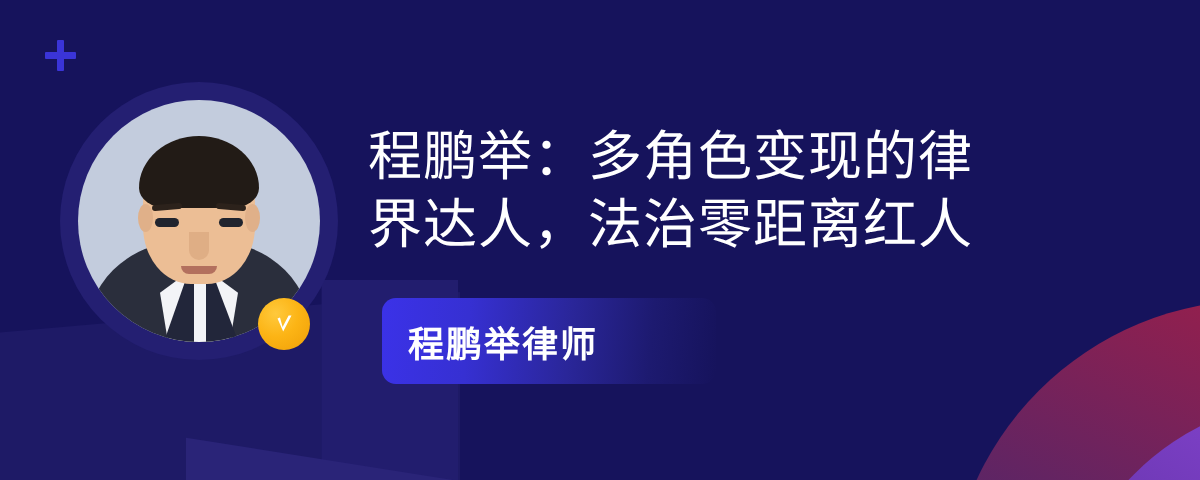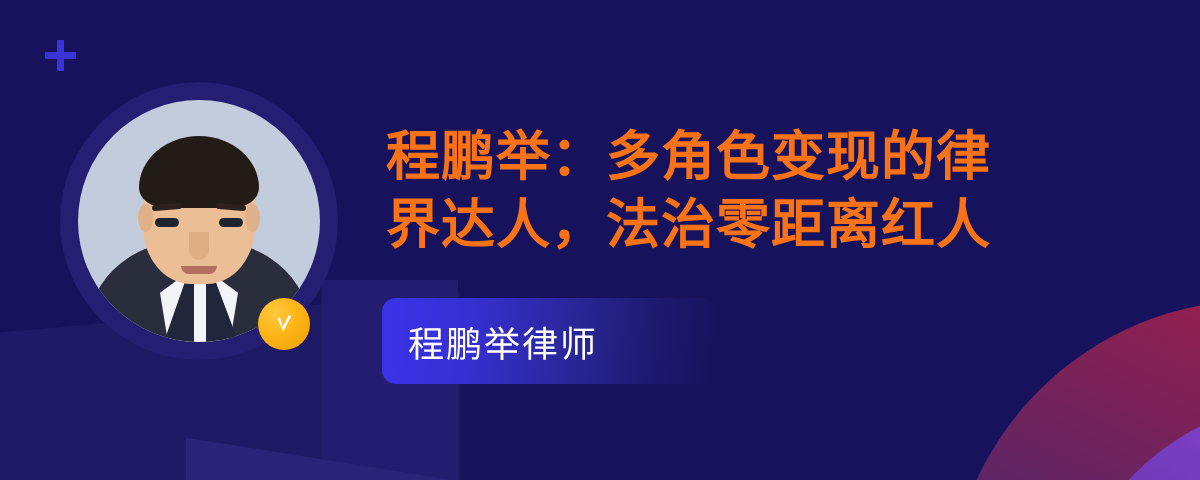--- a/index.html
+++ b/index.html
@@ -243,46 +243,46 @@
     background: radial-gradient(circle at 34% 30%, #ffc93c 0%, #fcb415 46%, #ef9f07 100%);
     display: flex;
     align-items: center;
     justify-content: center;
   }
   .verify-badge svg { display: block; }
 
   
   .headline {
     position: absolute;
-    left: 386px;
+    left: 368px;
     top: 122px;
     width: 700px;
-    color: #f97316;
+    color: #ffffff;
     font-size: 54px;
-    font-weight: 700;
+    font-weight: 400;
     line-height: 68px;
     letter-spacing: 1px;
     white-space: pre-wrap;
   }
 
   .name-chip {
     position: absolute;
     left: 382px;
     top: 298px;
     width: 334px;
     height: 86px;
     border-radius: 14px;
     background: linear-gradient(95deg, #3b32e8 0%, #3630d2 26%, #2a2699 56%, #1d1a70 80%, #16135c 100%);
     display: flex;
     align-items: center;
   }
   .name-chip span {
     color: #ffffff;
     font-size: 36px;
-    font-weight: 400;
+    font-weight: 700;
     letter-spacing: 2px;
     padding-left: 26px;
   }
 </style>
 </head>
 <body>
 
 <div id="banner">
 
   <div class="bg-layer">

